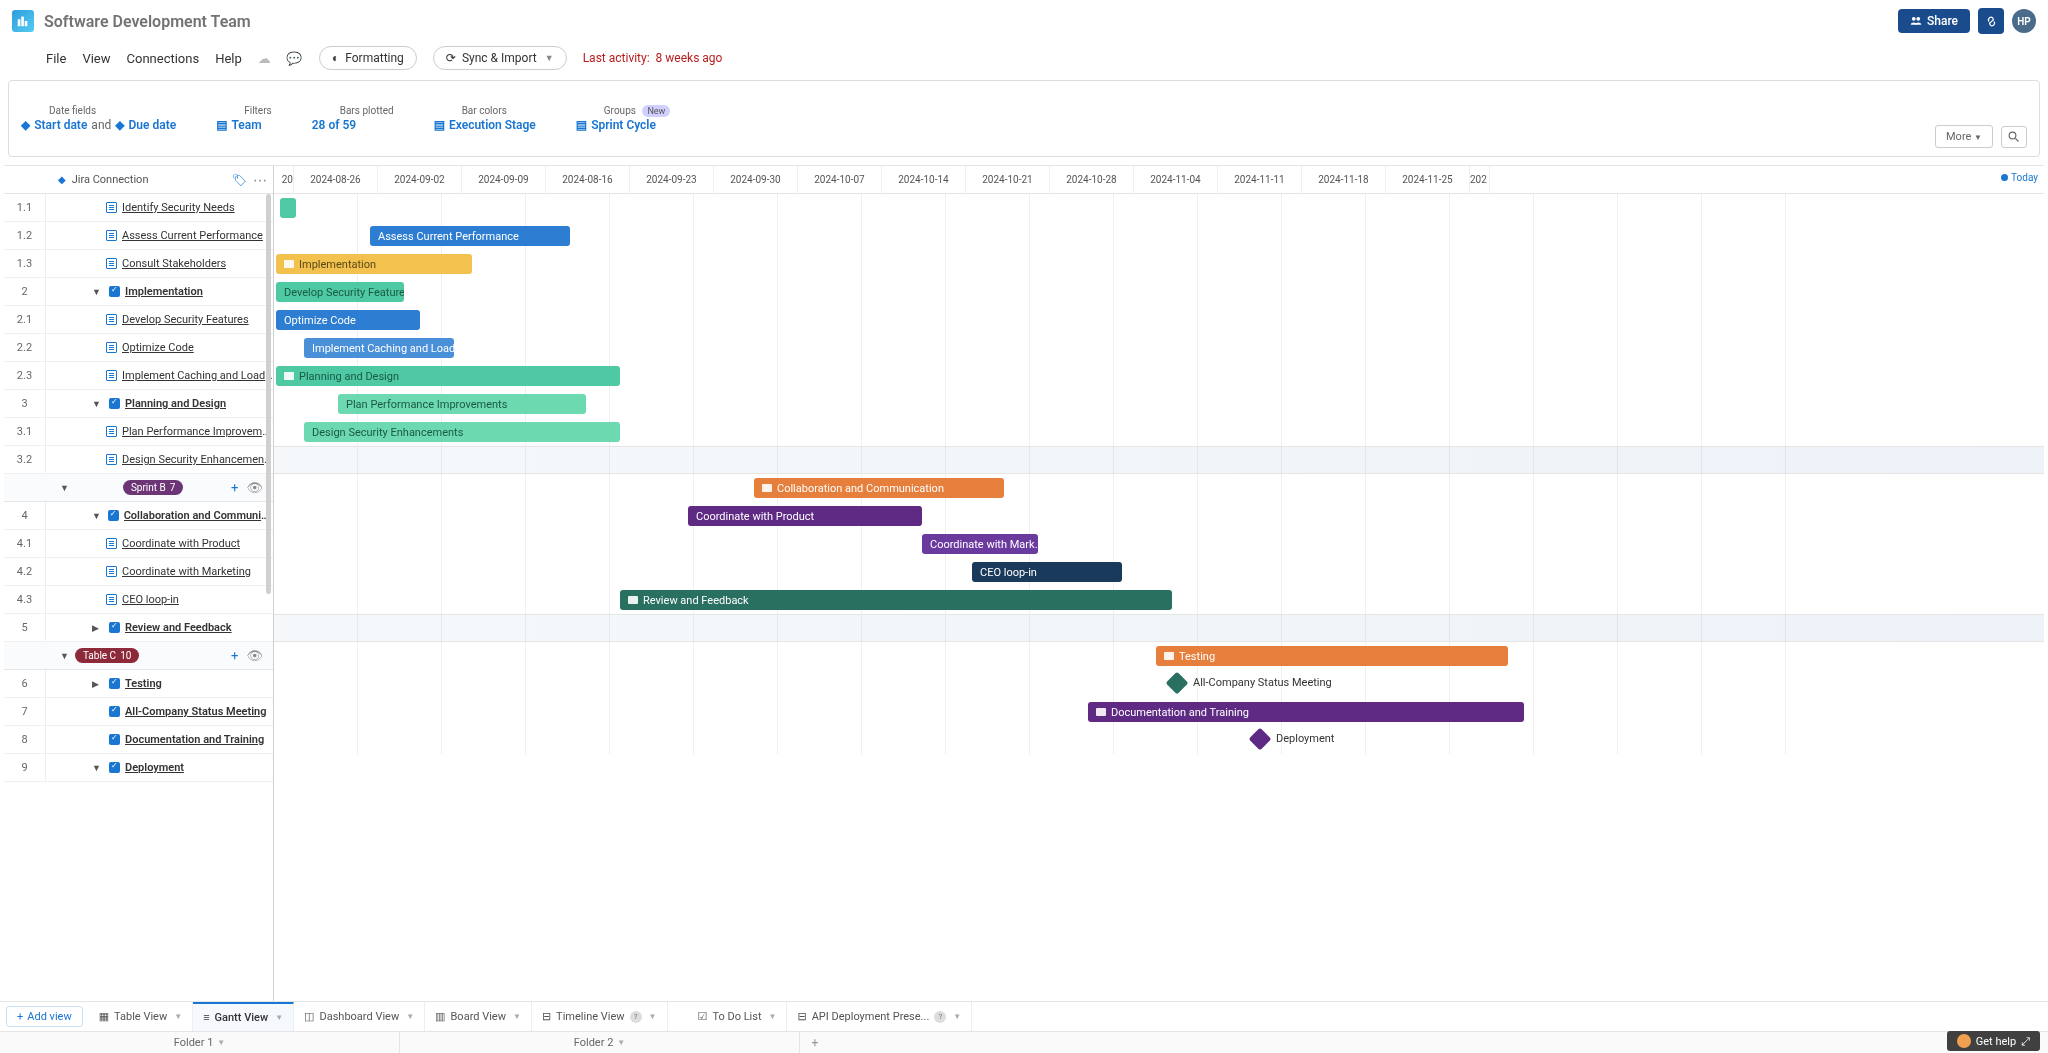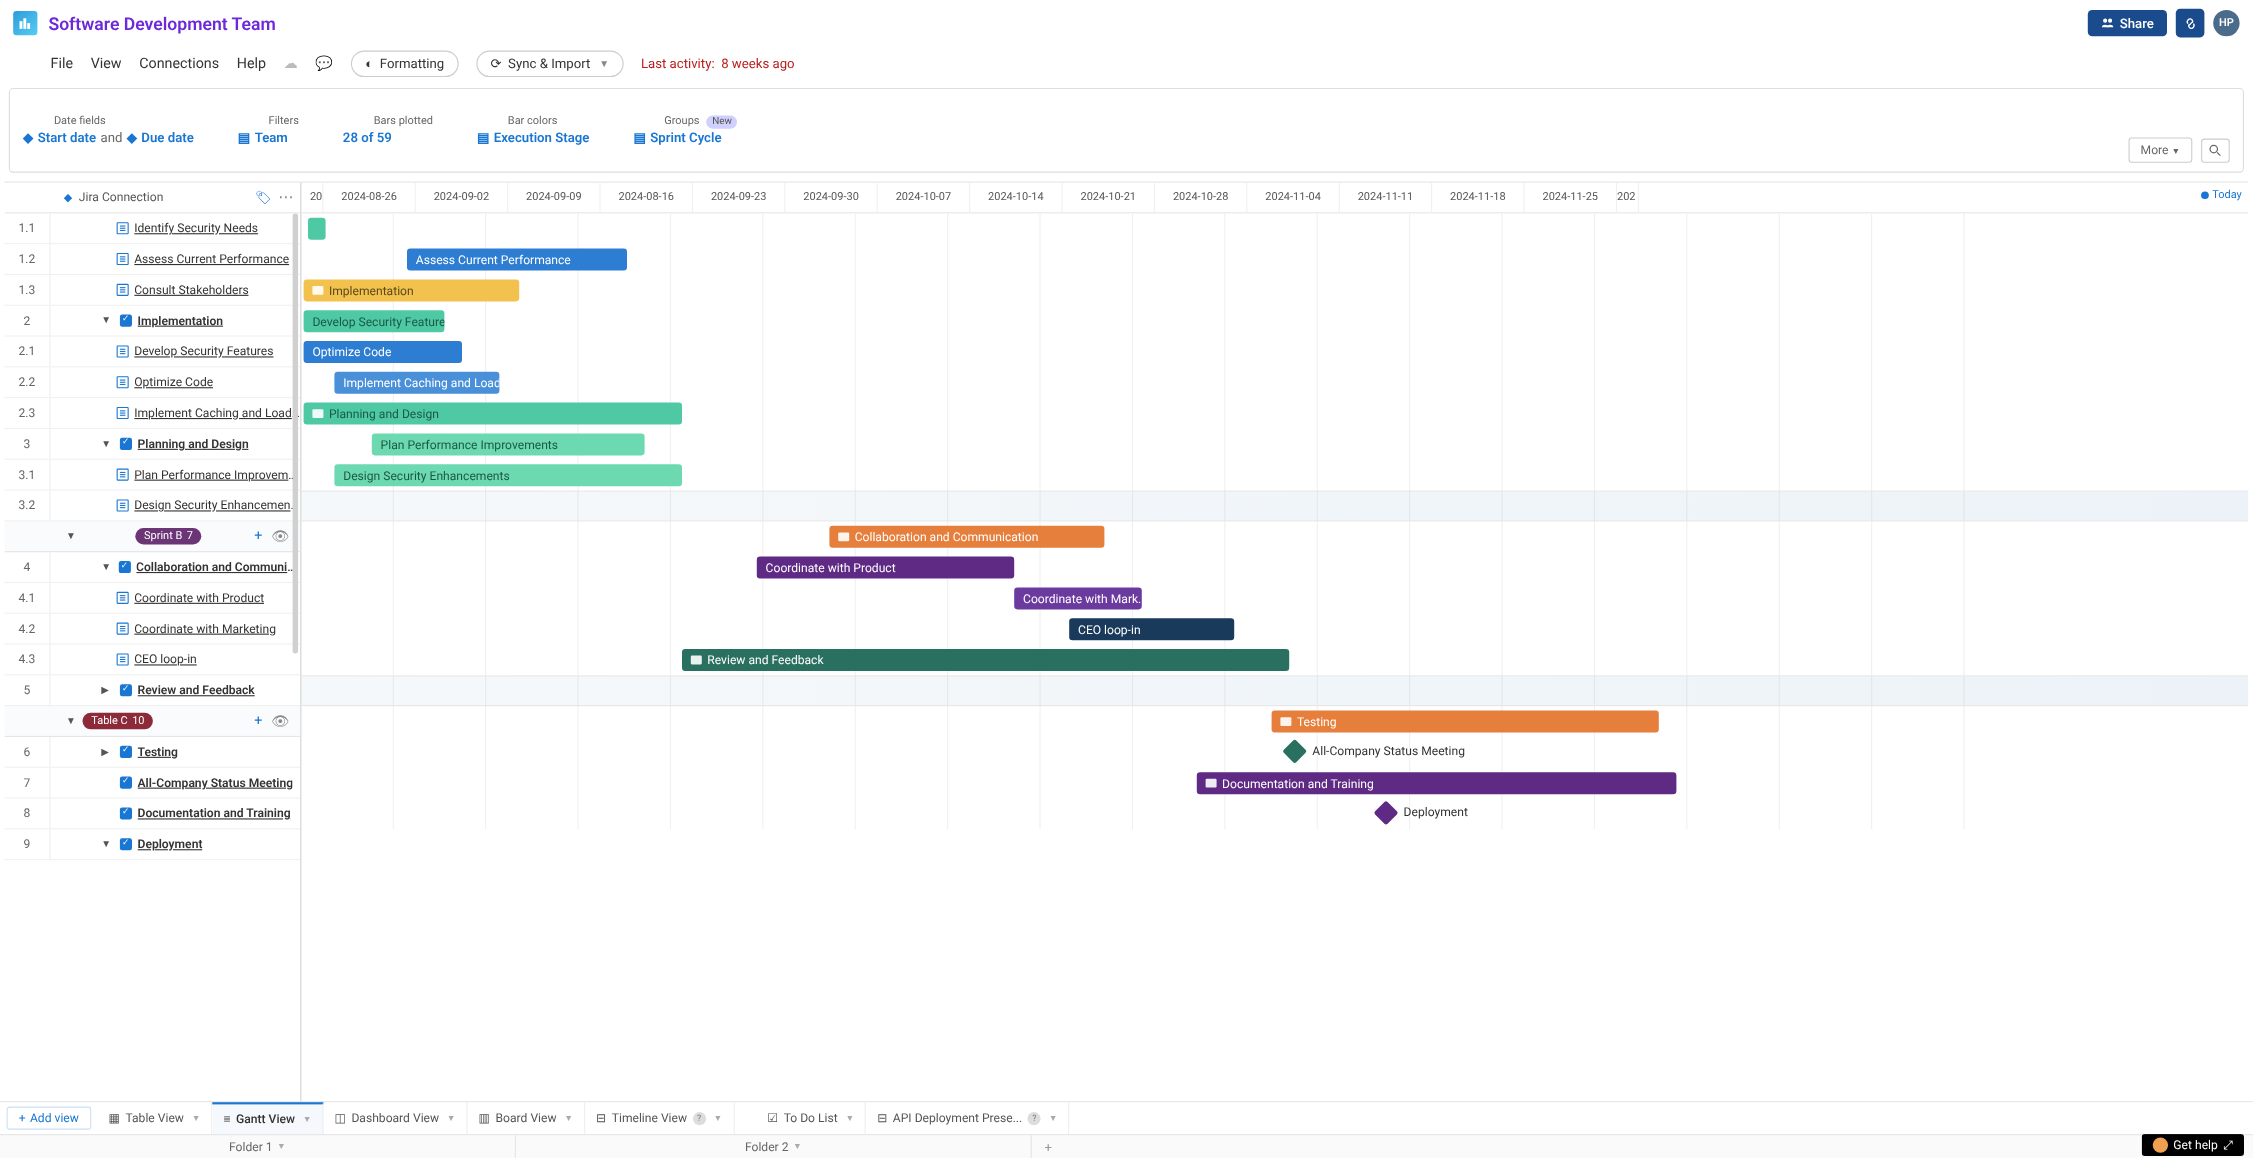--- a/index.html
+++ b/index.html
@@ -2,21 +2,21 @@
 <html><head>
 <meta charset="utf-8">
 <style>
 * { margin: 0; padding: 0; box-sizing: border-box; font-family: -apple-system, BlinkMacSystemFont, "Segoe UI", Roboto, Arial, sans-serif; }
 body { background: #fff; color: #333; font-size: 12px; overflow: hidden; }
 
 
 .top-bar { display: flex; align-items: center; padding: 8px 12px; gap: 10px; }
 .logo { width: 22px; height: 22px; background: linear-gradient(135deg, #2d9cdb, #56ccf2); border-radius: 3px; display: flex; align-items: center; justify-content: center; }
 .logo svg { width: 14px; height: 14px; }
-.page-title { font-size: 16px; font-weight: 600; color: #6d28d9; }
+.page-title { font-size: 16px; font-weight: 600; color: #737373; }
 .right-actions { margin-left: auto; display: flex; gap: 8px; align-items: center; }
 .share-btn { background: #1a4b8c; color: #fff; padding: 5px 12px; border-radius: 4px; display: flex; align-items: center; gap: 5px; font-size: 12px; font-weight: 500; cursor: pointer; }
 .link-btn { background: #1a4b8c; color: #fff; width: 26px; height: 26px; border-radius: 4px; display: flex; align-items: center; justify-content: center; cursor: pointer; }
 .avatar { width: 24px; height: 24px; border-radius: 50%; background: #4a6b8a; color: #fff; display: flex; align-items: center; justify-content: center; font-size: 10px; font-weight: 600; }
 
 
 .menu-bar { display: flex; align-items: center; padding: 4px 12px 10px 46px; gap: 16px; font-size: 13px; }
 .menu-item { color: #333; cursor: pointer; }
 .menu-icon { color: #bbb; cursor: pointer; }
 .pill-btn { border: 1px solid #ccc; border-radius: 14px; padding: 4px 12px; display: flex; align-items: center; gap: 6px; cursor: pointer; font-size: 12px; }
@@ -94,25 +94,25 @@
 .bottom-scroll .arrow { padding: 0 4px; color: #888; font-size: 9px; }
 
 .view-tabs { position: fixed; bottom: 22px; left: 0; right: 0; height: 30px; background: #fff; border-top: 1px solid #e5e5e5; display: flex; align-items: stretch; padding-left: 4px; }
 .add-view { display: flex; align-items: center; gap: 4px; padding: 0 10px; color: #1976d2; font-size: 11px; cursor: pointer; border: 1px solid #cce0f5; border-radius: 3px; margin: 4px 6px 4px 2px; }
 .view-tab { display: flex; align-items: center; gap: 5px; padding: 0 10px; font-size: 11px; color: #555; border-right: 1px solid #eee; cursor: pointer; position: relative; }
 .view-tab.active { background: #f5f8fc; border-top: 2px solid #1976d2; color: #333; font-weight: 500; }
 .view-tab .chev { font-size: 8px; color: #aaa; margin-left: 2px; }
 .view-tab .q { width: 12px; height: 12px; border-radius: 50%; background: #ddd; color: #777; font-size: 8px; display: flex; align-items: center; justify-content: center; }
 
 .folder-tabs { position: fixed; bottom: 0; left: 0; right: 0; height: 22px; background: #fafafa; border-top: 1px solid #e5e5e5; display: flex; }
-.folder-tab { width: 469px; display: flex; align-items: center; justify-content: center; gap: 4px; font-size: 11px; color: #666; border-right: 1px solid #e5e5e5; cursor: pointer; }
+.folder-tab { width: 400px; display: flex; align-items: center; justify-content: center; gap: 4px; font-size: 11px; color: #666; border-right: 1px solid #e5e5e5; cursor: pointer; }
 .folder-tab .chev { font-size: 8px; color: #aaa; }
 .folder-add { width: 30px; display: flex; align-items: center; justify-content: center; color: #999; cursor: pointer; }
 
-.help-btn { position: fixed; bottom: 2px; right: 8px; background: #000000; color: #fff; padding: 3px 10px; border-radius: 3px; font-size: 11px; display: flex; align-items: center; gap: 5px; cursor: pointer; }
+.help-btn { position: fixed; bottom: 2px; right: 8px; background: #404040; color: #fff; padding: 3px 10px; border-radius: 3px; font-size: 11px; display: flex; align-items: center; gap: 5px; cursor: pointer; }
 .help-btn .av { width: 14px; height: 14px; border-radius: 50%; background: #f0a050; }
 
 
 svg { display: block; }
 </style>
 </head>
 <body>
 
 <div class="top-bar">
   <div class="logo">

